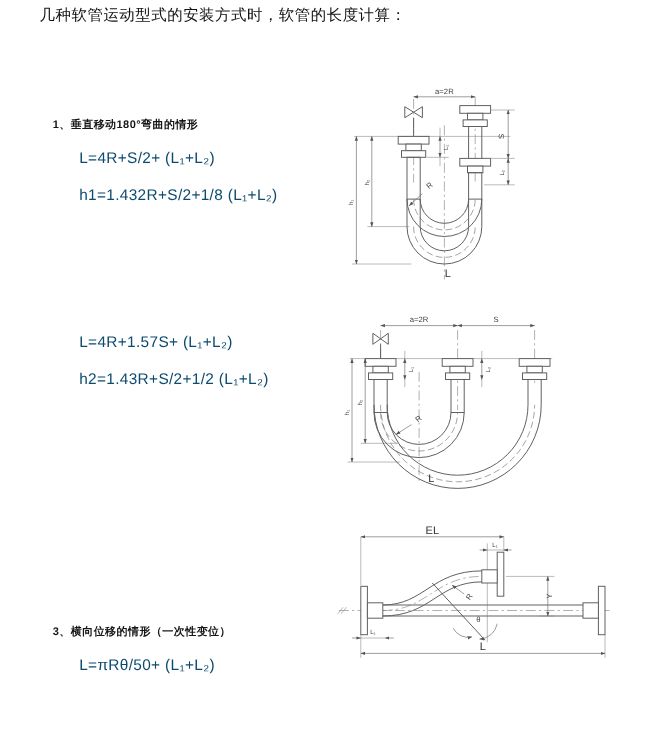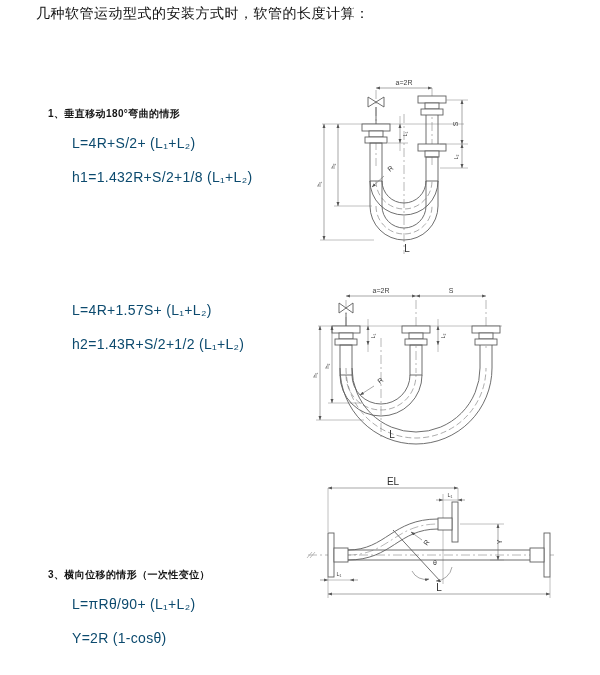--- a/index.html
+++ b/index.html
@@ -43,22 +43,21 @@
   <div class="formula">h1=1.432R+S/2+1/8 (L₁+L₂)</div>
 </div>
 
 <div class="section" id="section-2">
   <div class="formula">L=4R+1.57S+ (L₁+L₂)</div>
   <div class="formula">h2=1.43R+S/2+1/2 (L₁+L₂)</div>
 </div>
 
 <div class="section" id="section-3">
   <div class="sec-heading">3、横向位移的情形（一次性变位）</div>
-  <div class="formula">L=πRθ/90+ (L₁+L₂)</div>
-  <div class="formula">Y=2R (1-cosθ)</div>
+  <div class="formula">L=πRθ/50+ (L₁+L₂)</div>
 </div>
 
 <div class="diagram" id="diagram-1">
 <svg width="250" height="200" viewBox="0 0 250 200">
   <defs>
     <marker id="ar" viewBox="0 0 8 8" refX="7.5" refY="4" markerWidth="7" markerHeight="7" orient="auto-start-reverse">
       <path d="M0,1.2 L8,4 L0,6.8 Z" fill="#555"></path>
     </marker>
     <pattern id="hz" width="4" height="4" patternUnits="userSpaceOnUse">
       <path d="M0,4 L4,0 M0,0 L4,4" stroke="#9a9a9a" stroke-width="0.5"></path>

